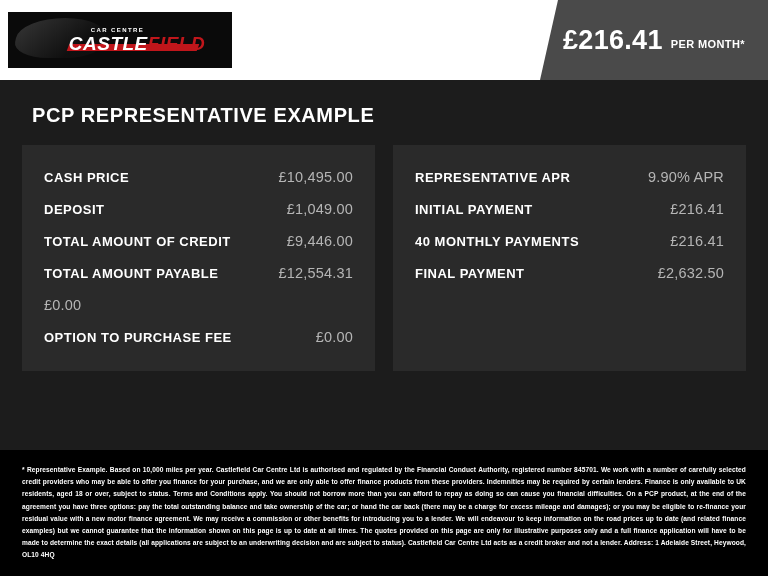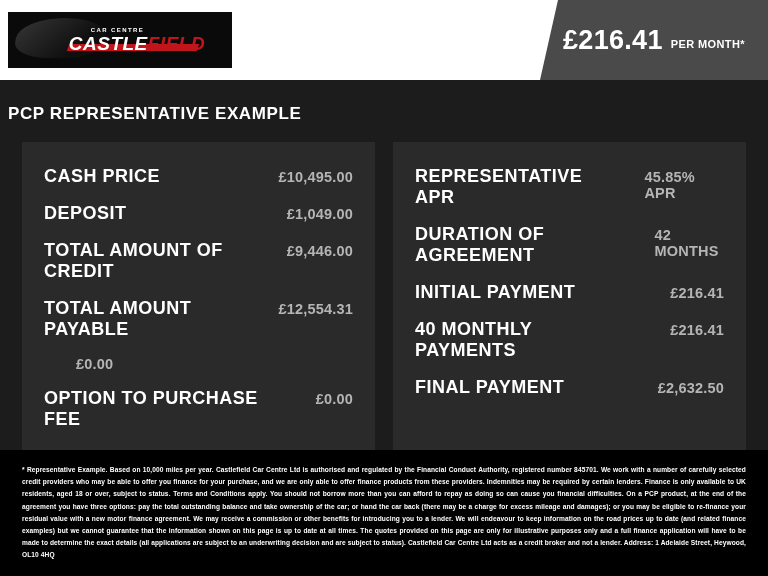--- a/index.html
+++ b/index.html
@@ -104,24 +104,24 @@
     color: #ffffff;
     font-size: 11px;
     font-weight: bold;
     letter-spacing: .4px;
     padding-top: 7px;
   }
 
   
   .title {
     color: #ffffff;
-    font-size: 17px;
+    font-size: 20px;
     font-weight: bold;
     letter-spacing: .6px;
-    padding: 24px 0 0 8px;
+    padding: 24px 0 0 32px;
   }
 
   
   .panels {
     display: flex;
     gap: 18px;
     padding: 18px 22px 0 22px;
   }
   .panel {
     flex: 1;
@@ -129,30 +129,29 @@
     padding: 16px 18px 18px 18px;
   }
   .row {
     display: flex;
     align-items: baseline;
     justify-content: space-between;
     padding: 8px 4px;
   }
   .row .label {
     color: #ffffff;
-    font-size: 18px;
+    font-size: 13px;
     font-weight: bold;
     letter-spacing: .5px;
   }
   .row .value {
     color: #b5b5b5;
     font-size: 14.5px;
-    font-weight: bold;
+    font-weight: normal;
     letter-spacing: .2px;
-    margin-left: 32px;
   }
 
   
   .disclaimer {
     position: absolute;
     left: 0; right: 0; bottom: 0;
     background: #000000;
     color: #ffffff;
     font-size: 6.6px;
     line-height: 1.85;
@@ -214,25 +213,21 @@
       </div>
       <div class="row">
         <span class="label">OPTION TO PURCHASE FEE</span>
         <span class="value">£0.00</span>
       </div>
     </div>
 
     <div class="panel">
       <div class="row">
         <span class="label">REPRESENTATIVE APR</span>
-        <span class="value">45.85% APR</span>
-      </div>
-      <div class="row">
-        <span class="label">DURATION OF AGREEMENT</span>
-        <span class="value">42 MONTHS</span>
+        <span class="value">9.90% APR</span>
       </div>
       <div class="row">
         <span class="label">INITIAL PAYMENT</span>
         <span class="value">£216.41</span>
       </div>
       <div class="row">
         <span class="label">40 MONTHLY PAYMENTS</span>
         <span class="value">£216.41</span>
       </div>
       <div class="row">

